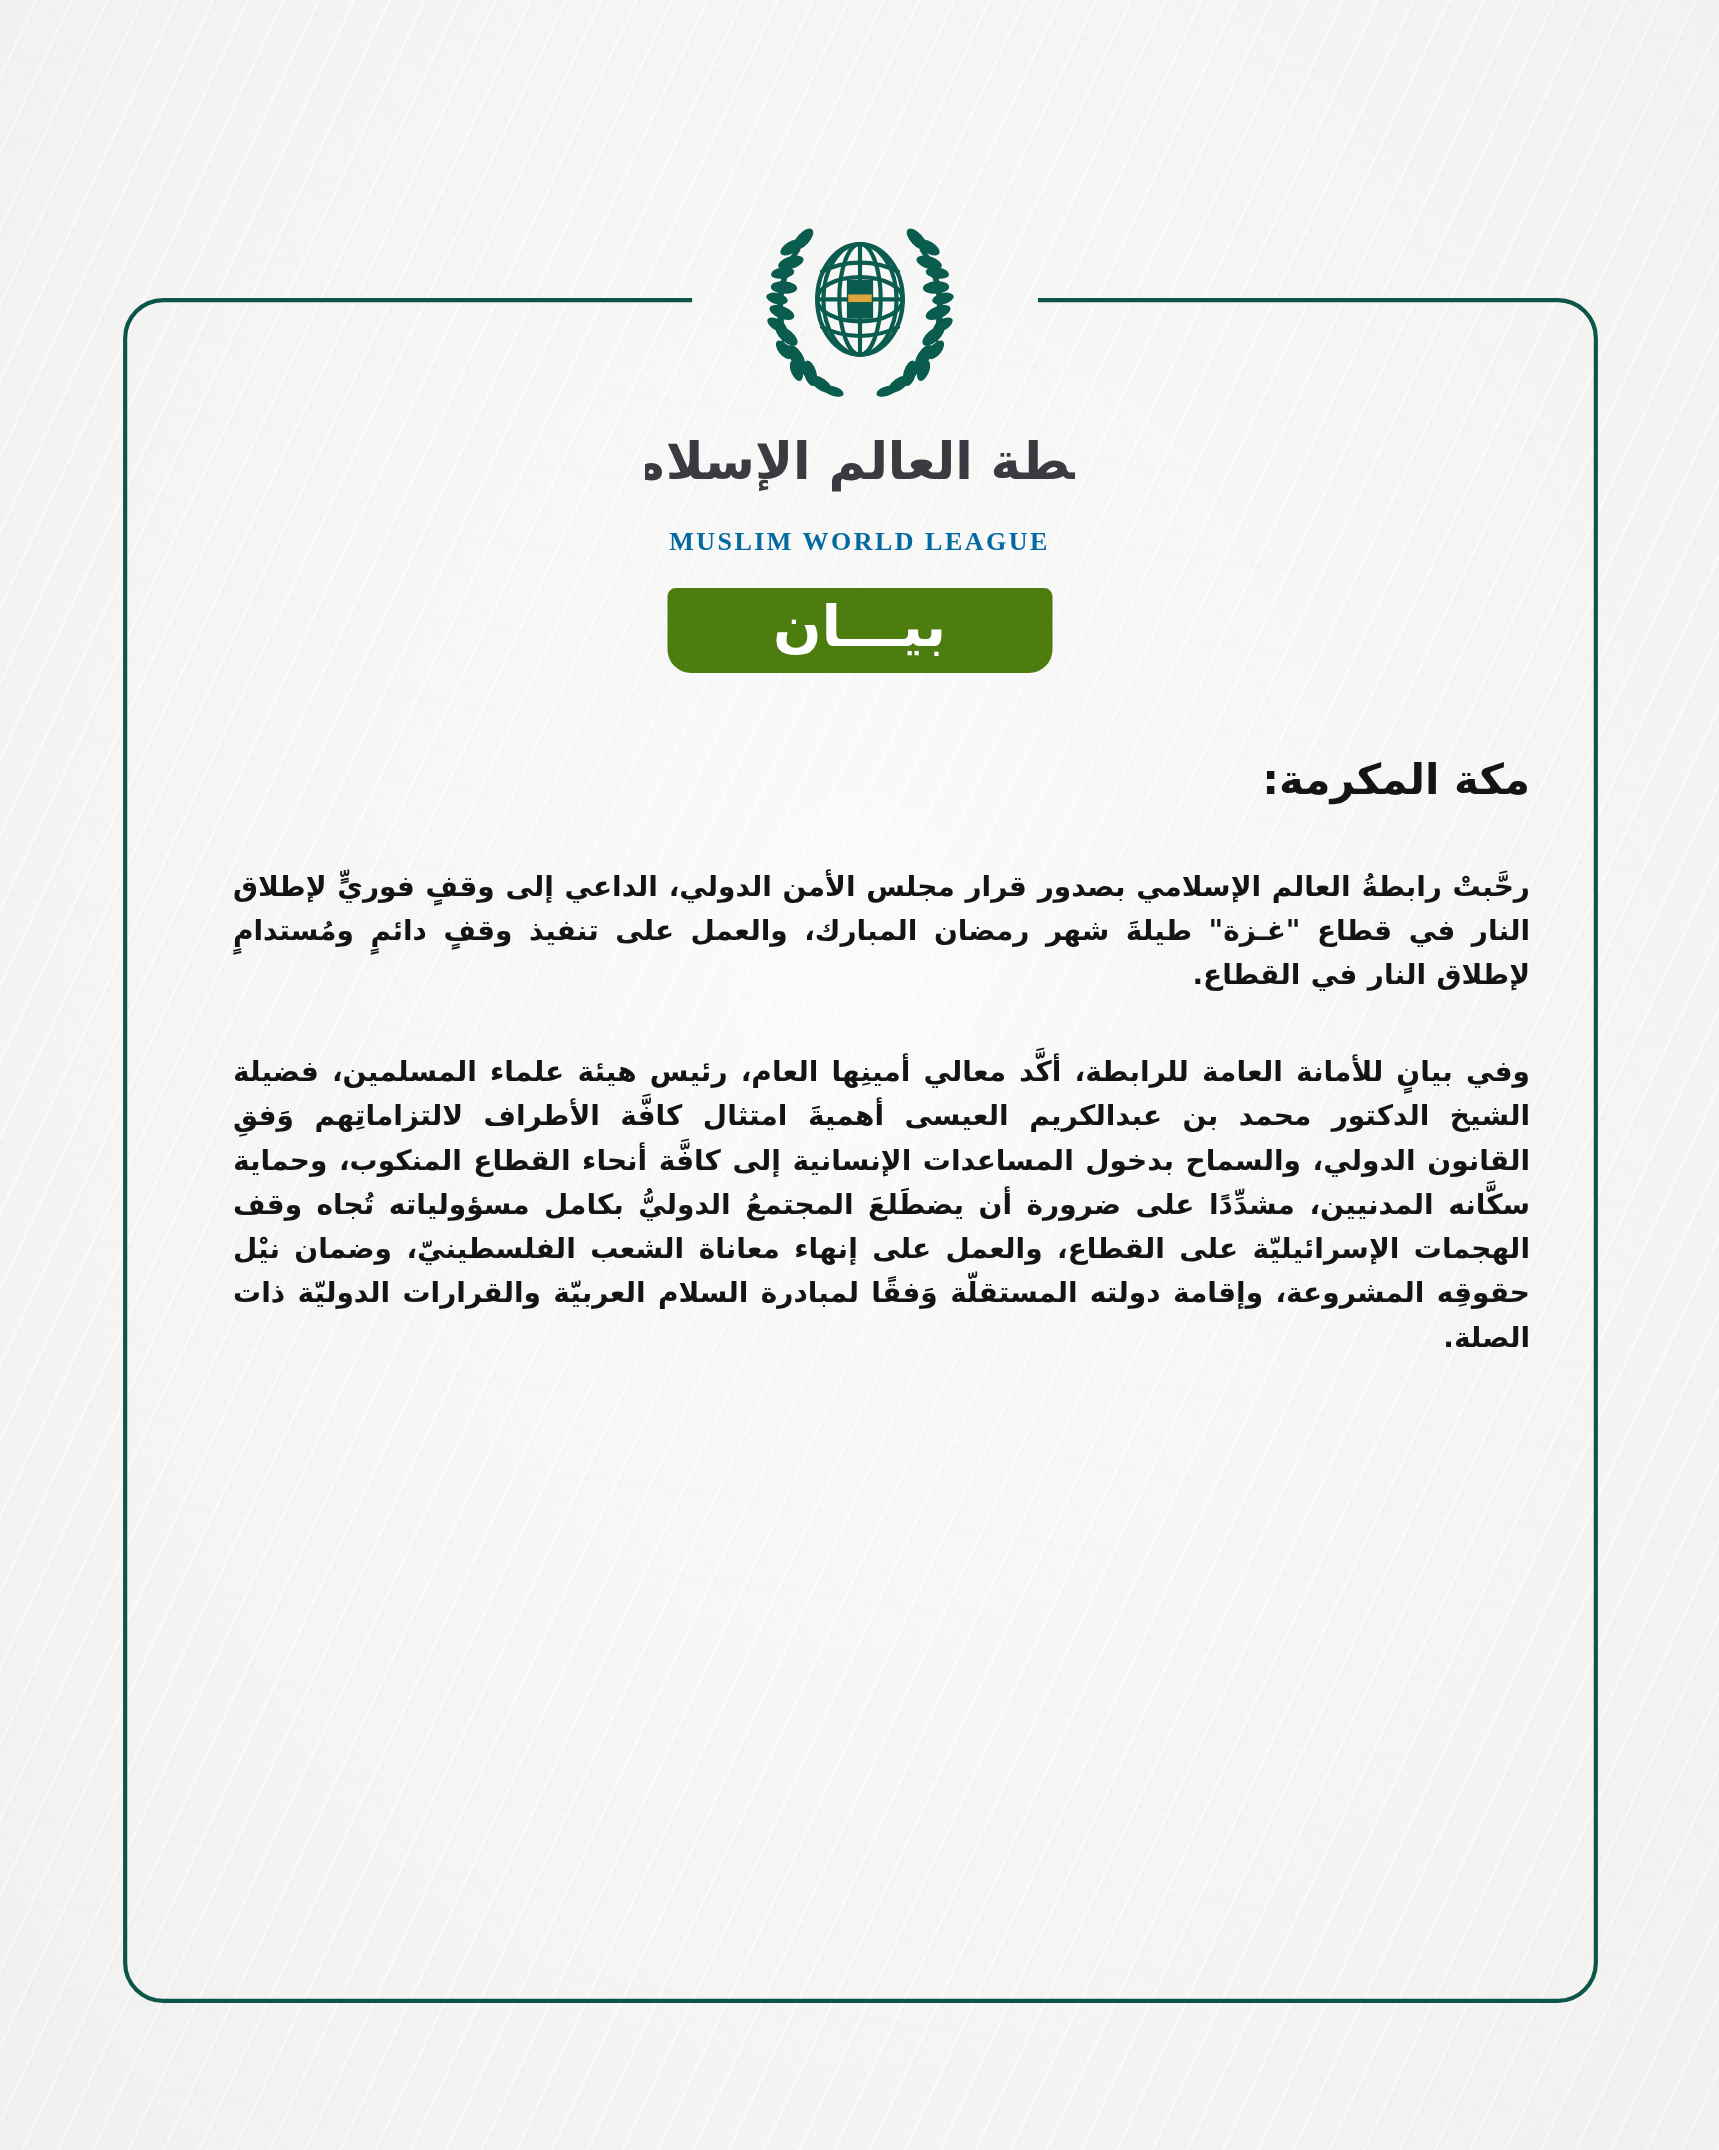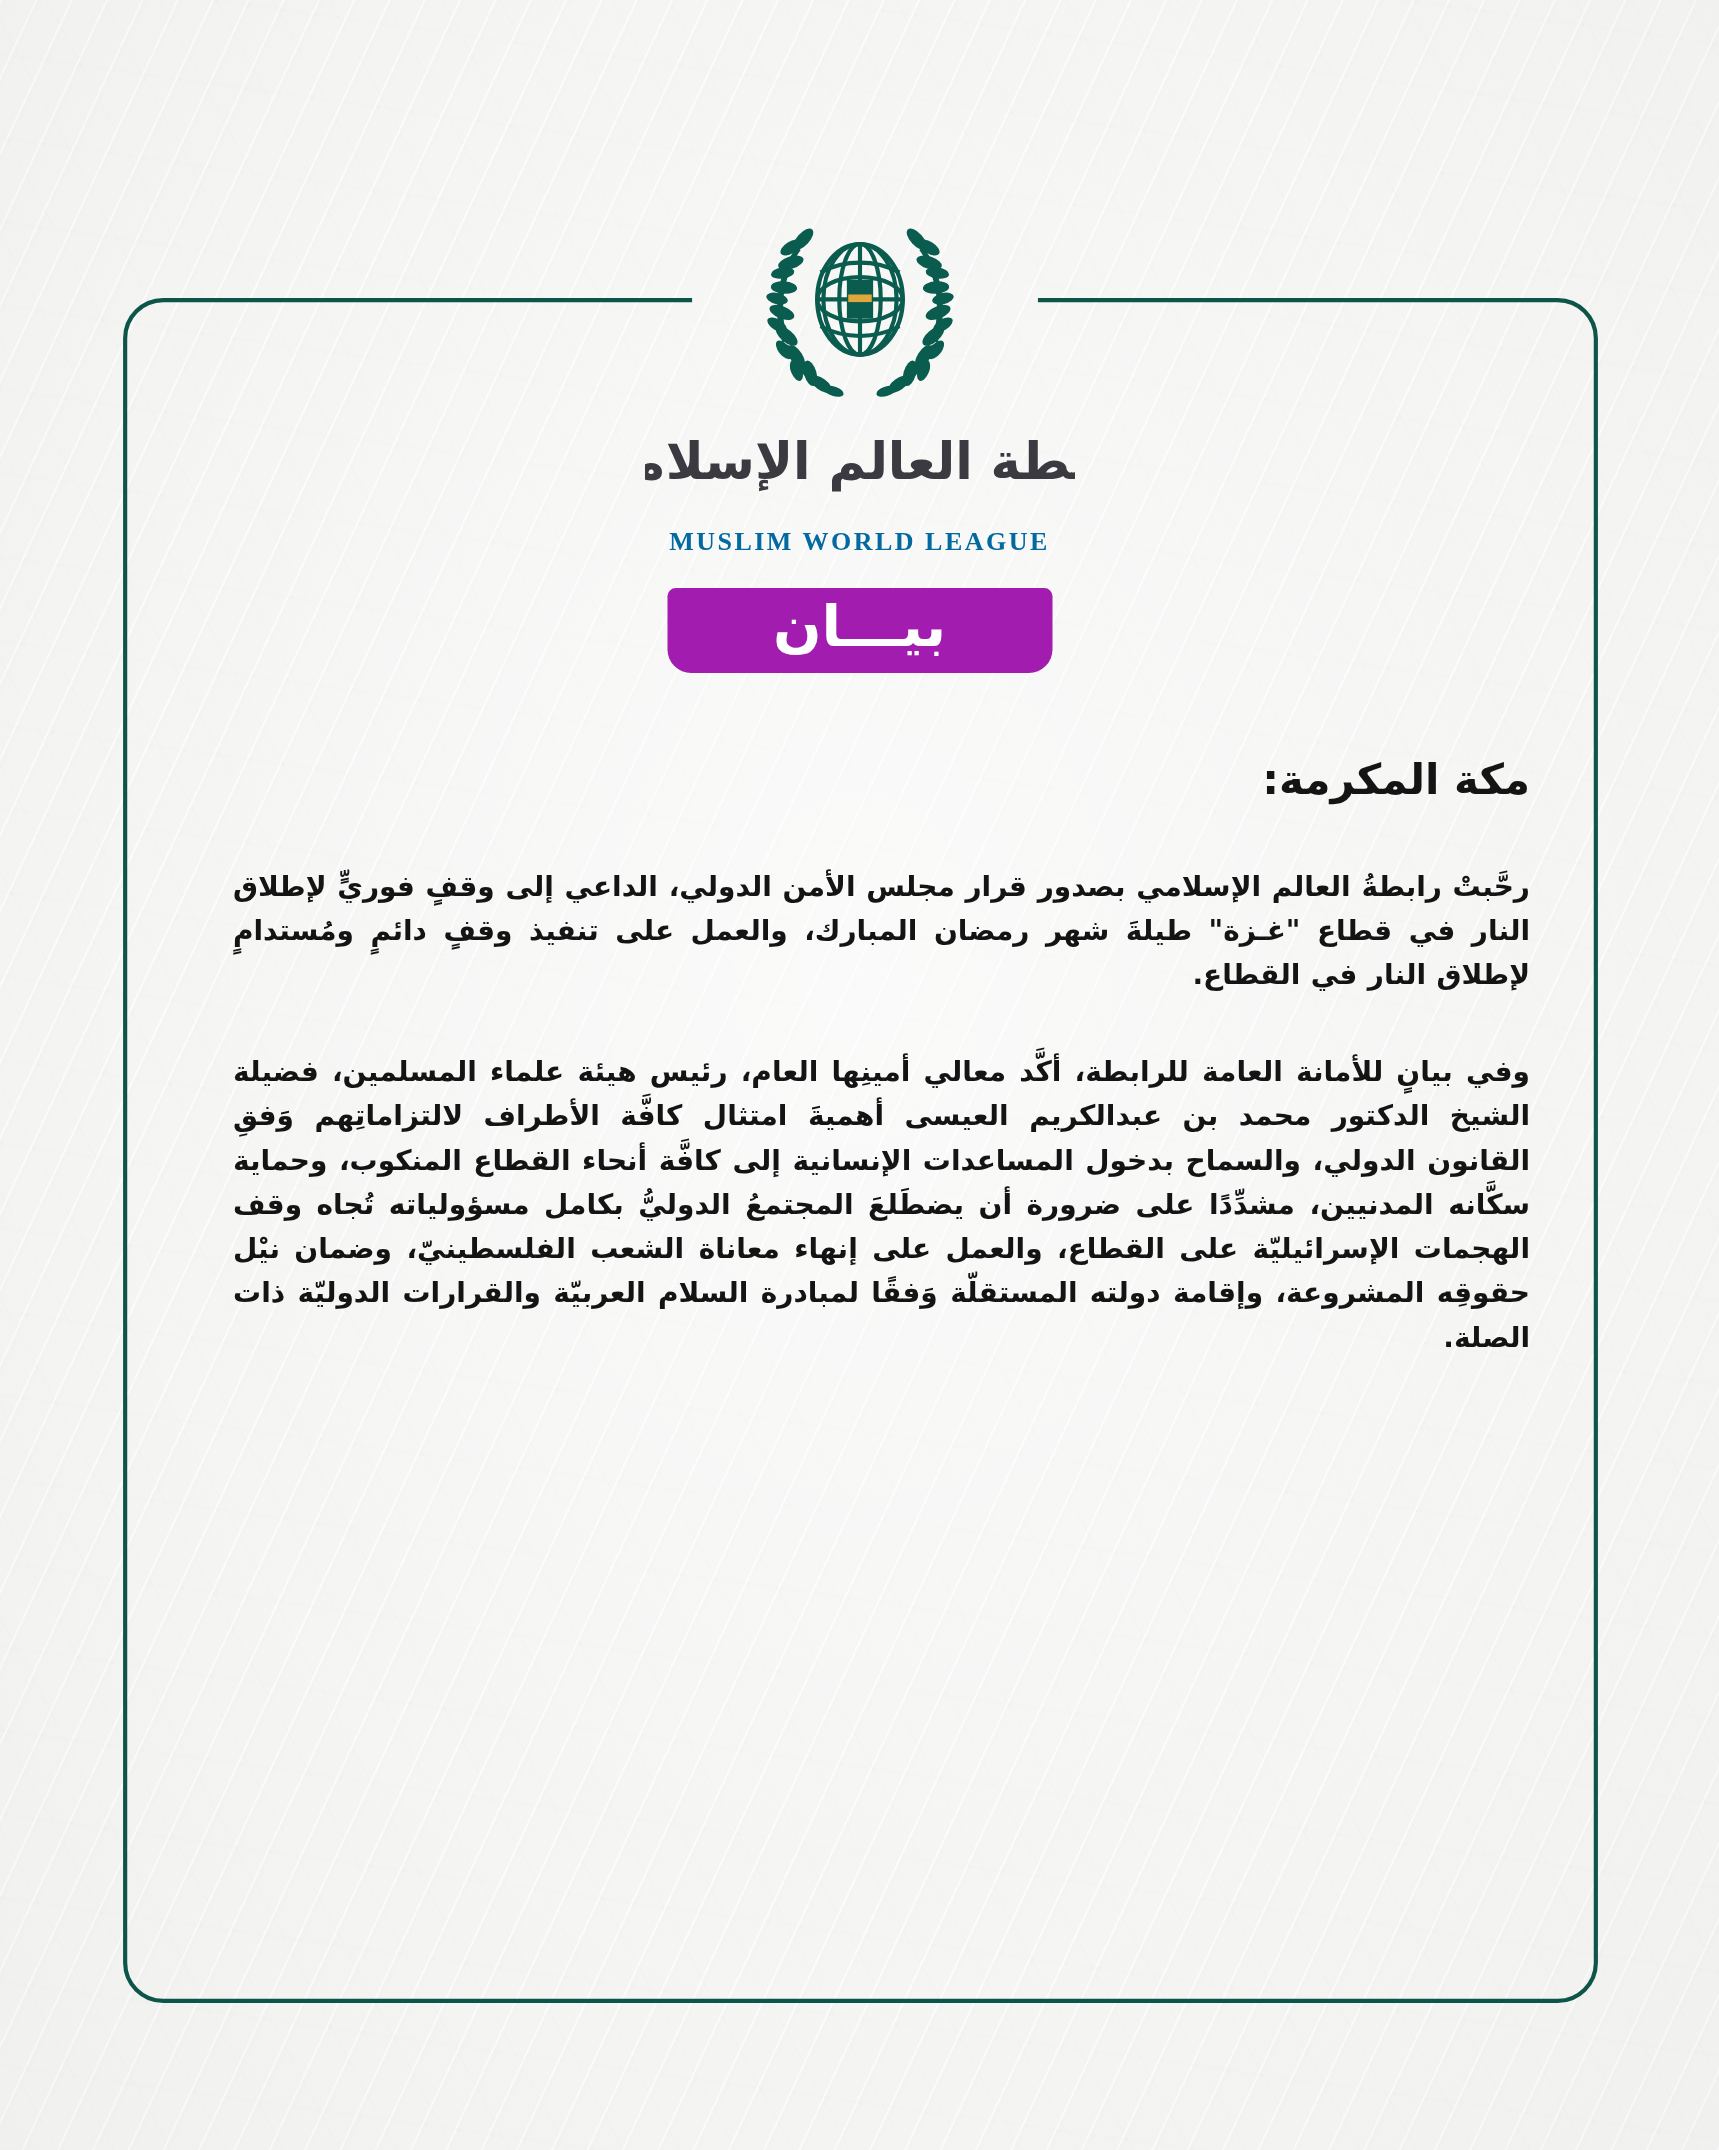--- a/index.html
+++ b/index.html
@@ -93,21 +93,21 @@
   }
 
   
   .badge {
     position: absolute;
     left: 50%;
     transform: translateX(-50%);
     top: 588px;
     width: 385px;
     height: 85px;
-    background: #a21caf;
+    background: #4d7c0f;
     border-radius: 8.3px 8.3px 23.6px 23.6px;
     display: flex;
     align-items: center;
     justify-content: center;
     color: #ffffff;
     font-size: 57px;
     font-weight: 700;
     line-height: 1;
     letter-spacing: 0;
     padding-bottom: 8.3px;

